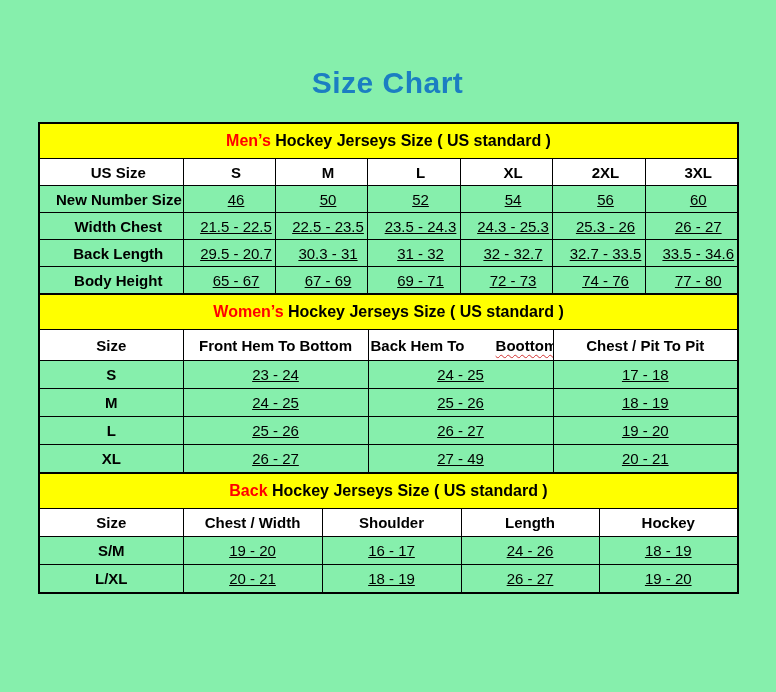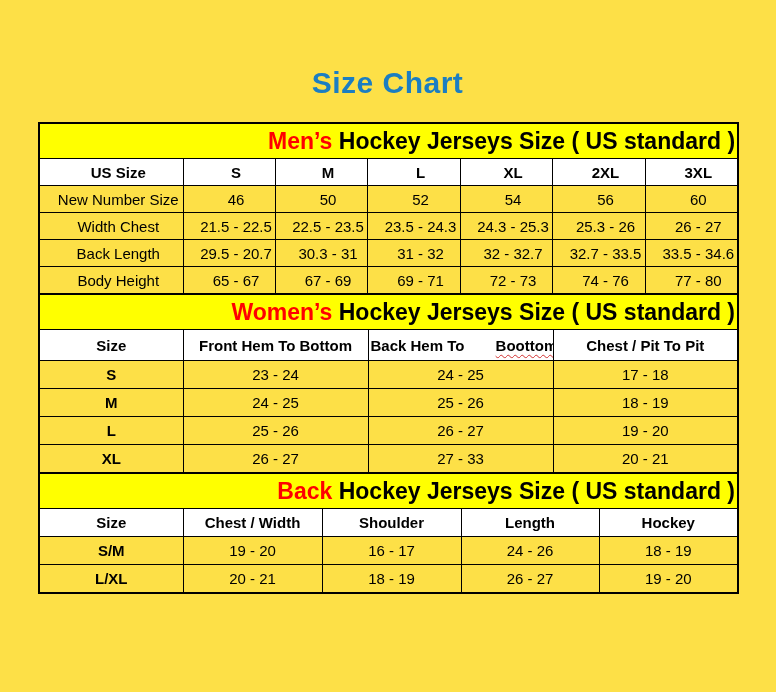--- a/index.html
+++ b/index.html
@@ -5,21 +5,21 @@
   html, body {
     margin: 0;
     padding: 0;
     background: #ffffff;
     font-family: "Liberation Sans", sans-serif;
   }
   .canvas {
     position: relative;
     width: 776px;
     height: 692px;
-    background: #fde047;
+    background: #86efac;
     overflow: hidden;
   }
   .page-title {
     position: absolute;
     top: 66px;
     left: 38px;
     width: 699px;
     text-align: center;
     font-size: 30px;
     font-weight: bold;
@@ -47,33 +47,32 @@
     text-align: center;
     vertical-align: middle;
     padding: 0 2px;
     overflow: hidden;
     white-space: nowrap;
   }
   table.size-table { border: 2.5px solid #000000; }
   tr.band td {
     background: #ffff00;
     height: 34px;
-    font-size: 23px;
+    font-size: 16px;
     font-weight: bold;
-    text-align: right;
   }
   tr.band .hl { color: #ff0000; }
   tr.head th { font-weight: bold; background: #ffffff; }
   table.men  tr.head th, table.men  tr.data td { height: 26px; padding-left: 16px; }
   table.women tr.head th { height: 30px; }
   table.women tr.data td { height: 27px; }
   table.youth tr.head th, table.youth tr.data td { height: 27px; }
-  tr.data td.rowlabel-plain { font-weight: normal; text-align: center; }
+  tr.data td.rowlabel-plain { font-weight: bold; text-align: center; }
   tr.data td.rowlabel-bold  { font-weight: bold; }
-  td.val { font-weight: normal; }
+  td.val { font-weight: normal; text-decoration: underline; }
   .squiggle {
     text-decoration-line: underline;
     text-decoration-style: wavy;
     text-decoration-color: #d03030;
     text-decoration-thickness: 1px;
     text-underline-offset: 3px;
     padding-left: 27px;
   }
 </style>
 </head>
@@ -178,21 +177,21 @@
       </tr>
       <tr class="data">
         <td class="rowlabel-bold">L</td>
         <td class="val">25 - 26</td>
         <td class="val">26 - 27</td>
         <td class="val">19 - 20</td>
       </tr>
       <tr class="data">
         <td class="rowlabel-bold">XL</td>
         <td class="val">26 - 27</td>
-        <td class="val">27 - 33</td>
+        <td class="val">27 - 49</td>
         <td class="val">20 - 21</td>
       </tr>
     </tbody>
       </table>
 
     <table class="size-table youth">
       <colgroup>
         <col style="width:144px">
           <col style="width:139px">
           <col style="width:139px">

